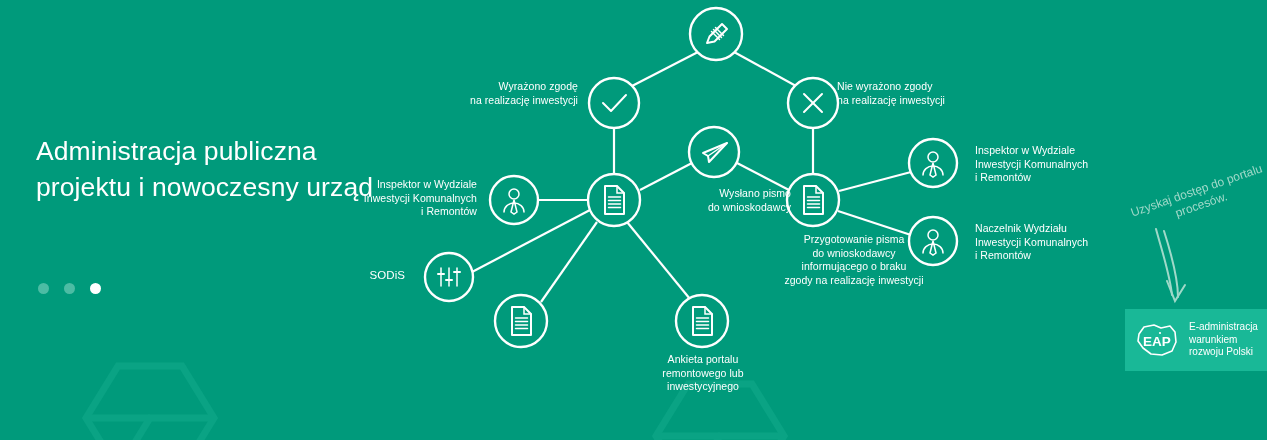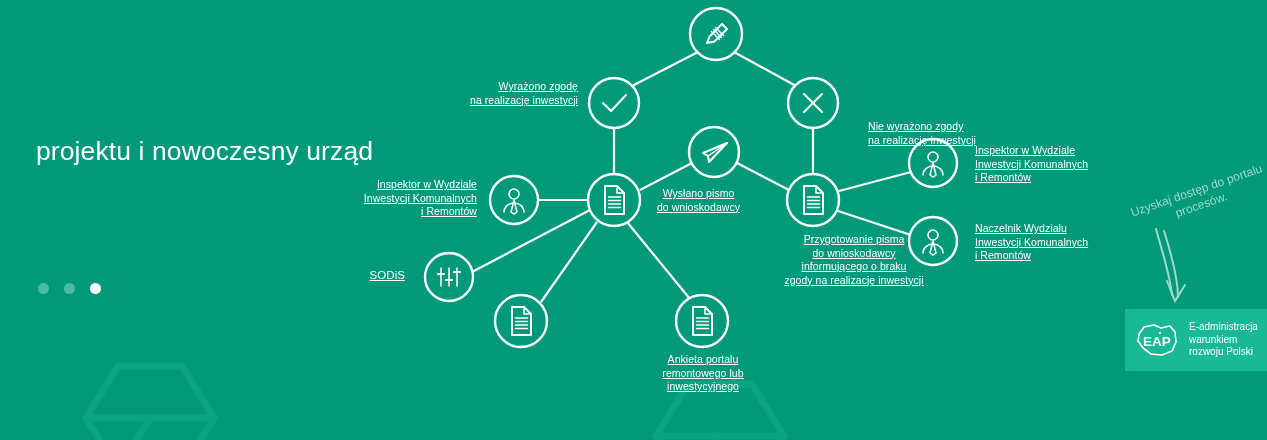--- a/index.html
+++ b/index.html
@@ -82,21 +82,20 @@
   }
 
   
   .dlabel {
     position: absolute;
     color: #ffffff;
     font-size: 10.5px;
     line-height: 13.5px;
     letter-spacing: 0.05px;
     white-space: pre-line;
-    text-decoration: underline;
   }
   .dlabel.c { text-align: center; }
   .dlabel.r { text-align: right; }
   .dlabel.l { text-align: left; }
 
   
   #caption {
     position: absolute;
     left: 727px; top: 389px;
     color: #0fa888;
@@ -157,20 +156,21 @@
       <path d="M86 418 L150 418"></path>
     </g>
     <g fill="none" stroke="#0aa384" stroke-width="7">
       <path d="M688 488 L656 436 L688 384 L752 384 L784 436 L752 488 Z"></path>
       <path d="M688 488 L720 436 L784 436"></path>
       <path d="M656 436 L720 436"></path>
     </g>
   </svg>
 
   <div id="headline">
+    <div class="line">Administracja publiczna</div>
     <div class="line">projektu i nowoczesny urząd</div>
   </div>
 
   <div id="dots">
     <span class="dot"></span>
     <span class="dot"></span>
     <span class="dot active"></span>
   </div>
 
   <svg id="diagram" viewBox="0 0 1267 440">
@@ -305,29 +305,29 @@
         <path class="glyph-thin" d="M696.5 321.5 h12"></path>
         <path class="glyph-thin" d="M696.5 325 h12"></path>
         <path class="glyph-thin" d="M696.5 328.5 h12"></path>
       </g>
     </g>
   </svg>
 
   <div class="dlabel r" style="left:418px; top:80px; width:160px;">Wyrażono zgodę
 na realizację inwestycji</div>
 
-  <div class="dlabel l" style="left:868px; top:80px; width:180px;margin-top:40px;">Nie wyrażono zgody
+  <div class="dlabel l" style="left:837px; top:80px; width:180px;">Nie wyrażono zgody
 na realizację inwestycji</div>
 
   <div class="dlabel r" style="left:325px; top:178px; width:152px;">Inspektor w Wydziale
 Inwestycji Komunalnych
 i Remontów</div>
 
 
-  <div class="dlabel c" style="left:642px; top:187px; width:113px;">Wysłano pismo
+  <div class="dlabel c" style="left:678px; top:187px; width:113px;text-align:right;">Wysłano pismo
 do wnioskodawcy</div>
 
   <div class="dlabel c" style="left:737px; top:233px; width:152px;margin-left:41px;">Przygotowanie pisma
 do wnioskodawcy
 informującego o braku
 zgody na realizację inwestycji</div>
 
   <div class="dlabel l" style="left:975px; top:144px; width:150px;">Inspektor w Wydziale
 Inwestycji Komunalnych
 i Remontów</div>

